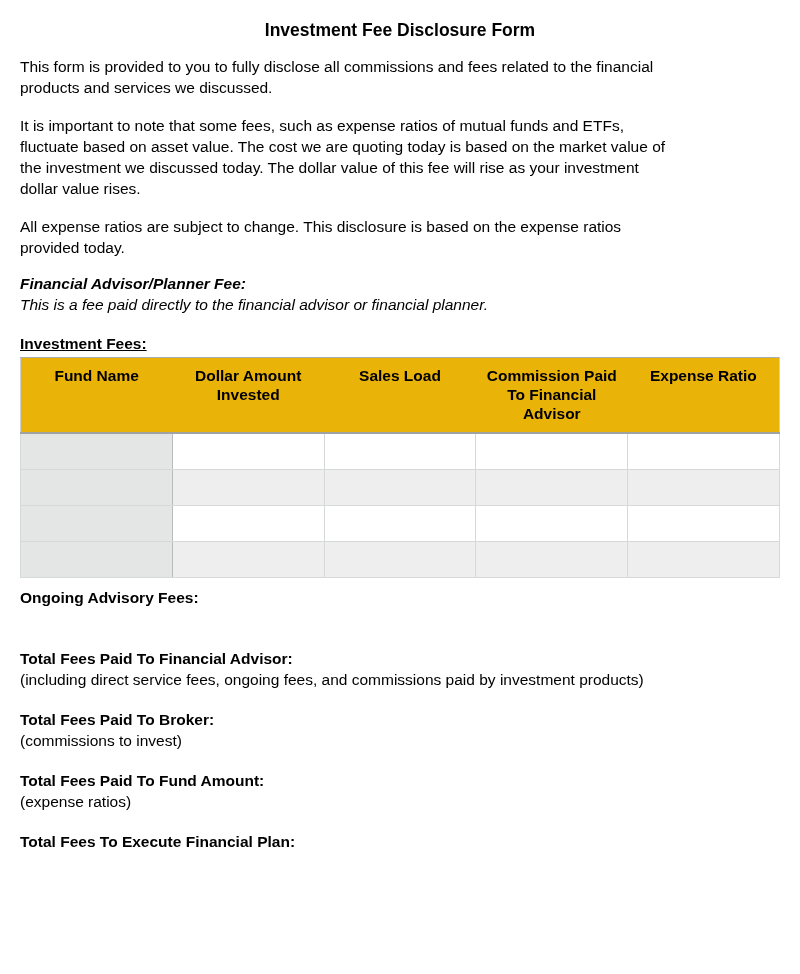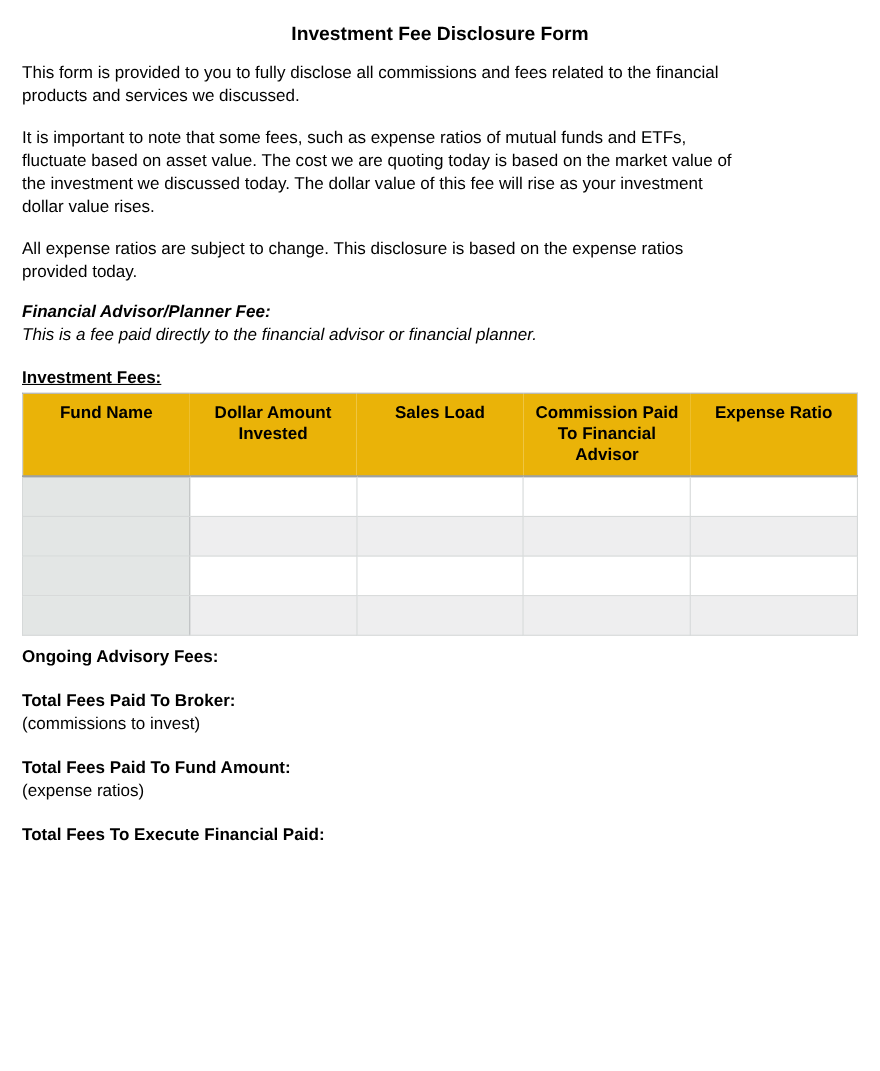--- a/index.html
+++ b/index.html
@@ -168,28 +168,32 @@
         <td></td>
         <td></td>
         <td></td>
         <td></td>
       </tr>
     </tbody>
   </table>
 
   <h2 class="heading ongoing-heading">Ongoing Advisory Fees:</h2>
 
+  <div class="total-block gap-large">
+    <h2 class="heading">Total Fees Paid To Financial Advisor:</h2>
+    <p class="total-note">(including direct service fees, ongoing fees, and commissions paid by investment products)</p>
+  </div>
 
   <div class="total-block">
     <h2 class="heading">Total Fees Paid To Broker:</h2>
     <p class="total-note">(commissions to invest)</p>
   </div>
 
   <div class="total-block">
     <h2 class="heading">Total Fees Paid To Fund Amount:</h2>
     <p class="total-note">(expense ratios)</p>
   </div>
 
   <div class="total-block">
-    <h2 class="heading">Total Fees To Execute Financial Paid:</h2>
+    <h2 class="heading">Total Fees To Execute Financial Plan:</h2>
   </div>
 
 </div>
 
 </body></html>

